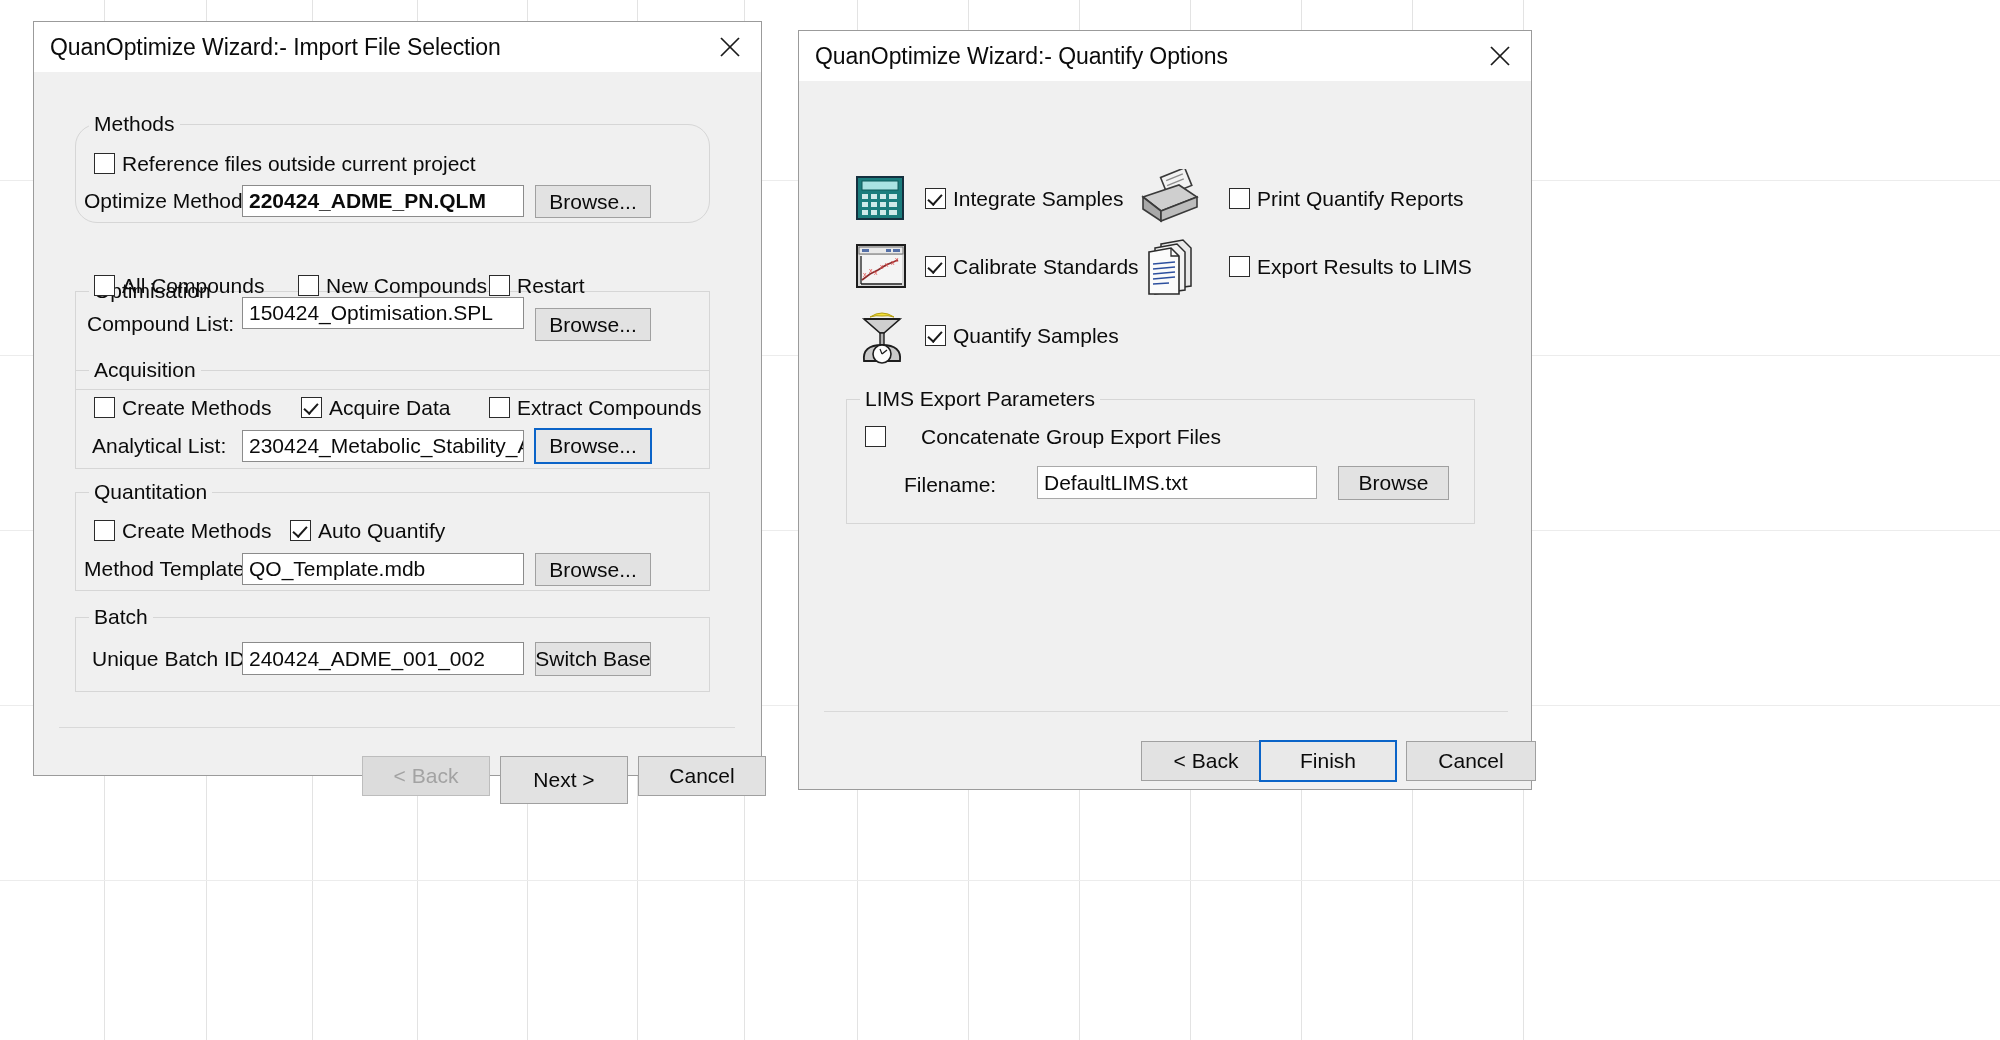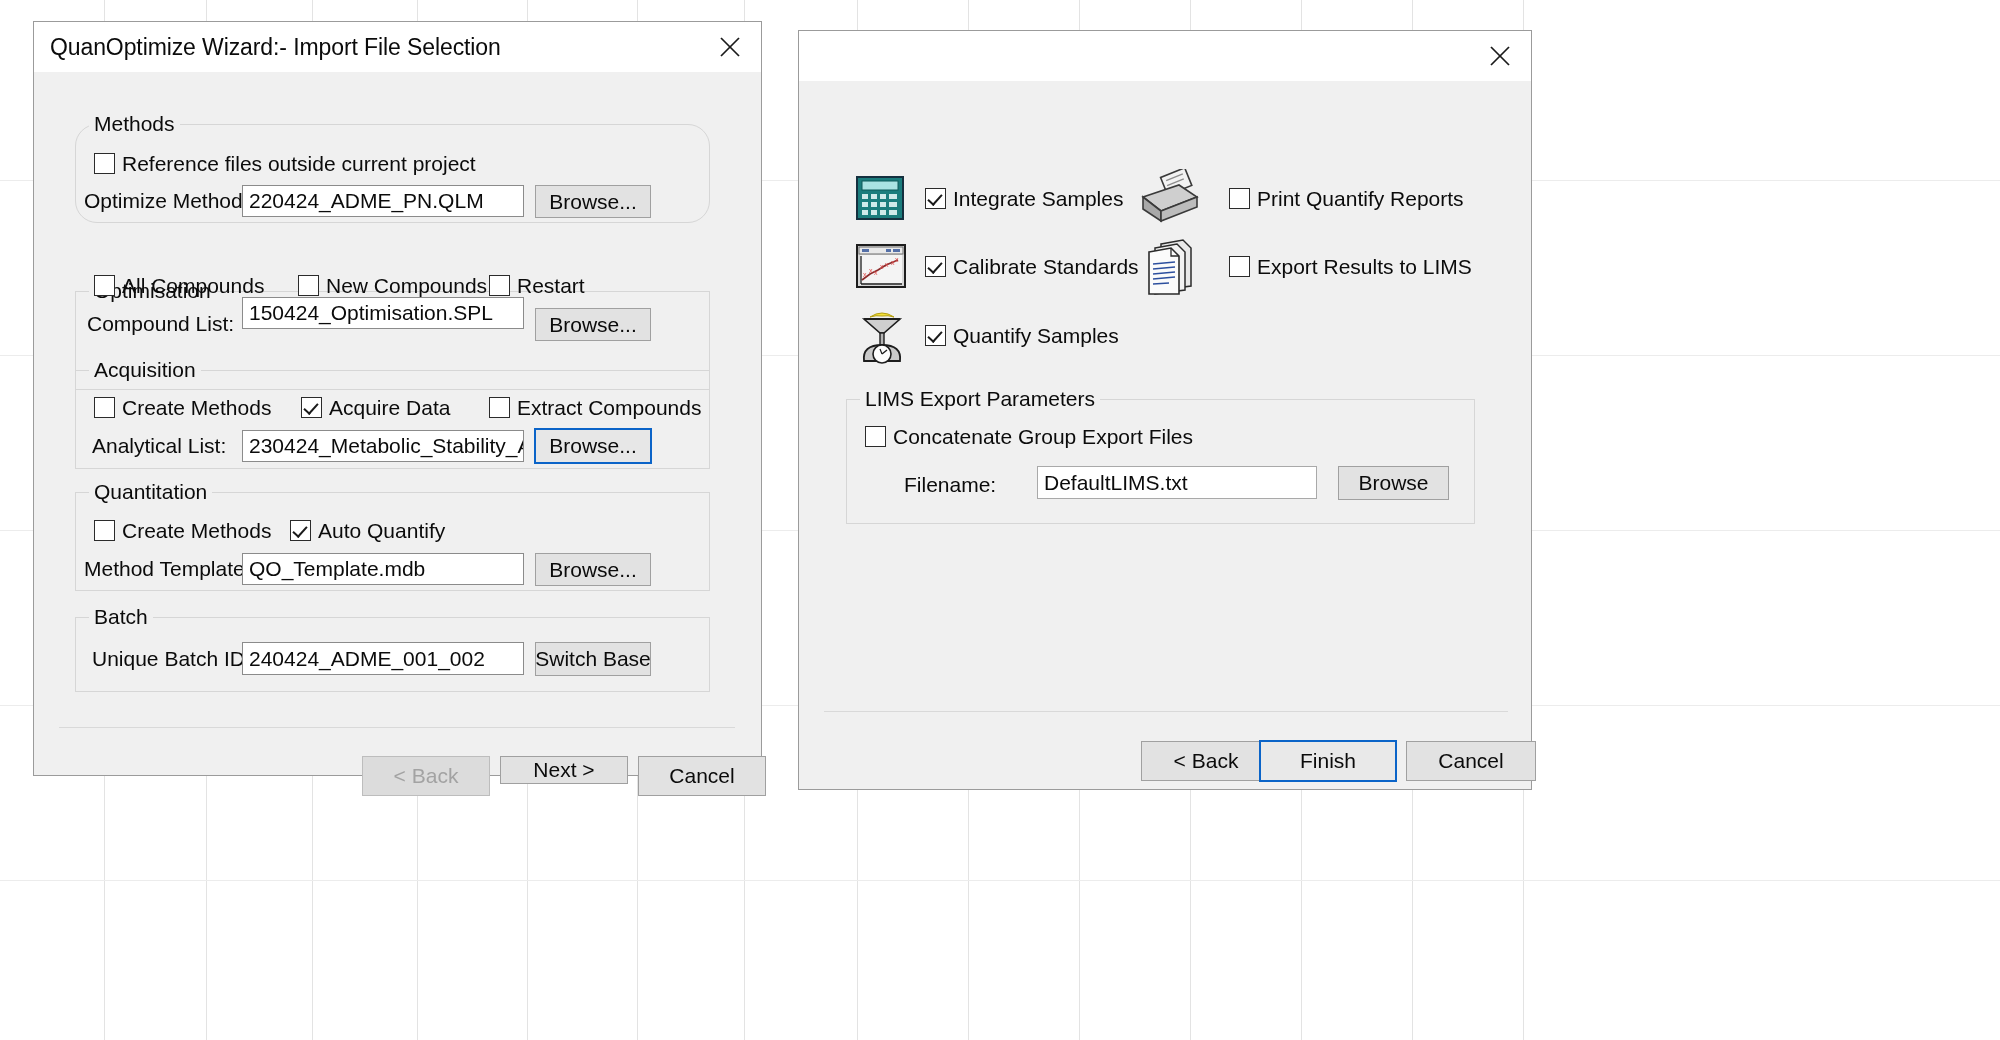--- a/index.html
+++ b/index.html
@@ -186,21 +186,21 @@
   <div class="dlg-body">
 
     <div class="group" style="left:41px;top:52px;width:635px;height:99px;border-radius:22px;">
       <div class="group-title">Methods</div>
     </div>
     <div class="cb" style="left:60px;top:81px;">
       <span class="box"></span>
       <span class="cb-label">Reference files outside current project</span>
     </div>
     <div class="lbl" style="left:50px;top:117px;">Optimize Method:</div>
-    <div class="field" style="left:208px;top:113px;width:282px;height:32px;">220424_ADME_PN.QLM</div>
+    <div class="field" style="left:208px;top:113px;width:282px;height:32px;font-weight:bold;">220424_ADME_PN.QLM</div>
     <div class="btn" style="left:501px;top:113px;width:116px;height:33px;">Browse...</div>
 
     <div class="group" style="left:41px;top:175px;width:635px;height:99px;margin-top:44px;">
       <div class="group-title">Optimisation</div>
     </div>
     <div class="cb" style="left:60px;top:203px;">
       <span class="box"></span>
       <span class="cb-label">All Compounds</span>
     </div>
     <div class="cb" style="left:256px;top:203px;padding-left:8px;">
@@ -252,28 +252,29 @@
     <div class="group" style="left:41px;top:545px;width:635px;height:75px;">
       <div class="group-title">Batch</div>
     </div>
     <div class="lbl" style="left:58px;top:575px;">Unique Batch ID:</div>
     <div class="field" style="left:208px;top:570px;width:282px;height:33px;">240424_ADME_001_002</div>
     <div class="btn" style="left:501px;top:570px;width:116px;height:34px;">Switch Base</div>
 
     <div class="hr" style="left:25px;top:655px;width:676px;"></div>
 
     <div class="btn disabled" style="left:328px;top:684px;width:128px;height:40px;">&lt; Back</div>
-    <div class="btn" style="left:466px;top:684px;width:128px;height:28px;">Next &gt;</div>
+    <div class="btn" style="left:466px;top:684px;width:128px;height:48px;">Next &gt;</div>
     <div class="btn" style="left:604px;top:684px;width:128px;height:40px;">Cancel</div>
   </div>
 </div>
 
 <div class="dialog" style="left:798px;top:30px;width:734px;height:760px;">
 
   <div class="titlebar">
+    <div class="title-text">QuanOptimize Wizard:- Quantify Options</div>
     <div class="close-btn">
       <svg width="24" height="24" viewBox="0 0 24 24">
         <line x1="3" y1="3" x2="21" y2="21" stroke="#1a1a1a" stroke-width="1.7"></line>
         <line x1="21" y1="3" x2="3" y2="21" stroke="#1a1a1a" stroke-width="1.7"></line>
       </svg>
     </div>
   </div>
 
   <div class="dlg-body">
 
@@ -380,21 +381,21 @@
       </svg>
     </div>
     <div class="cb" style="left:126px;top:244px;">
       <span class="box checked"></span>
       <span class="cb-label">Quantify Samples</span>
     </div>
 
     <div class="group" style="left:47px;top:318px;width:629px;height:125px;">
       <div class="group-title">LIMS Export Parameters</div>
     </div>
-    <div class="cb" style="left:66px;top:345px;">
+    <div class="cb" style="left:66px;top:345px;gap:28px;">
       <span class="box"></span>
       <span class="cb-label">Concatenate Group Export Files</span>
     </div>
     <div class="lbl" style="left:105px;top:392px;">Filename:</div>
     <div class="field thin" style="left:238px;top:385px;width:280px;height:33px;">DefaultLIMS.txt</div>
     <div class="btn" style="left:539px;top:385px;width:111px;height:34px;">Browse</div>
 
     <div class="hr" style="left:25px;top:630px;width:684px;"></div>
 
     <div class="btn" style="left:342px;top:660px;width:130px;height:40px;">&lt; Back</div>

